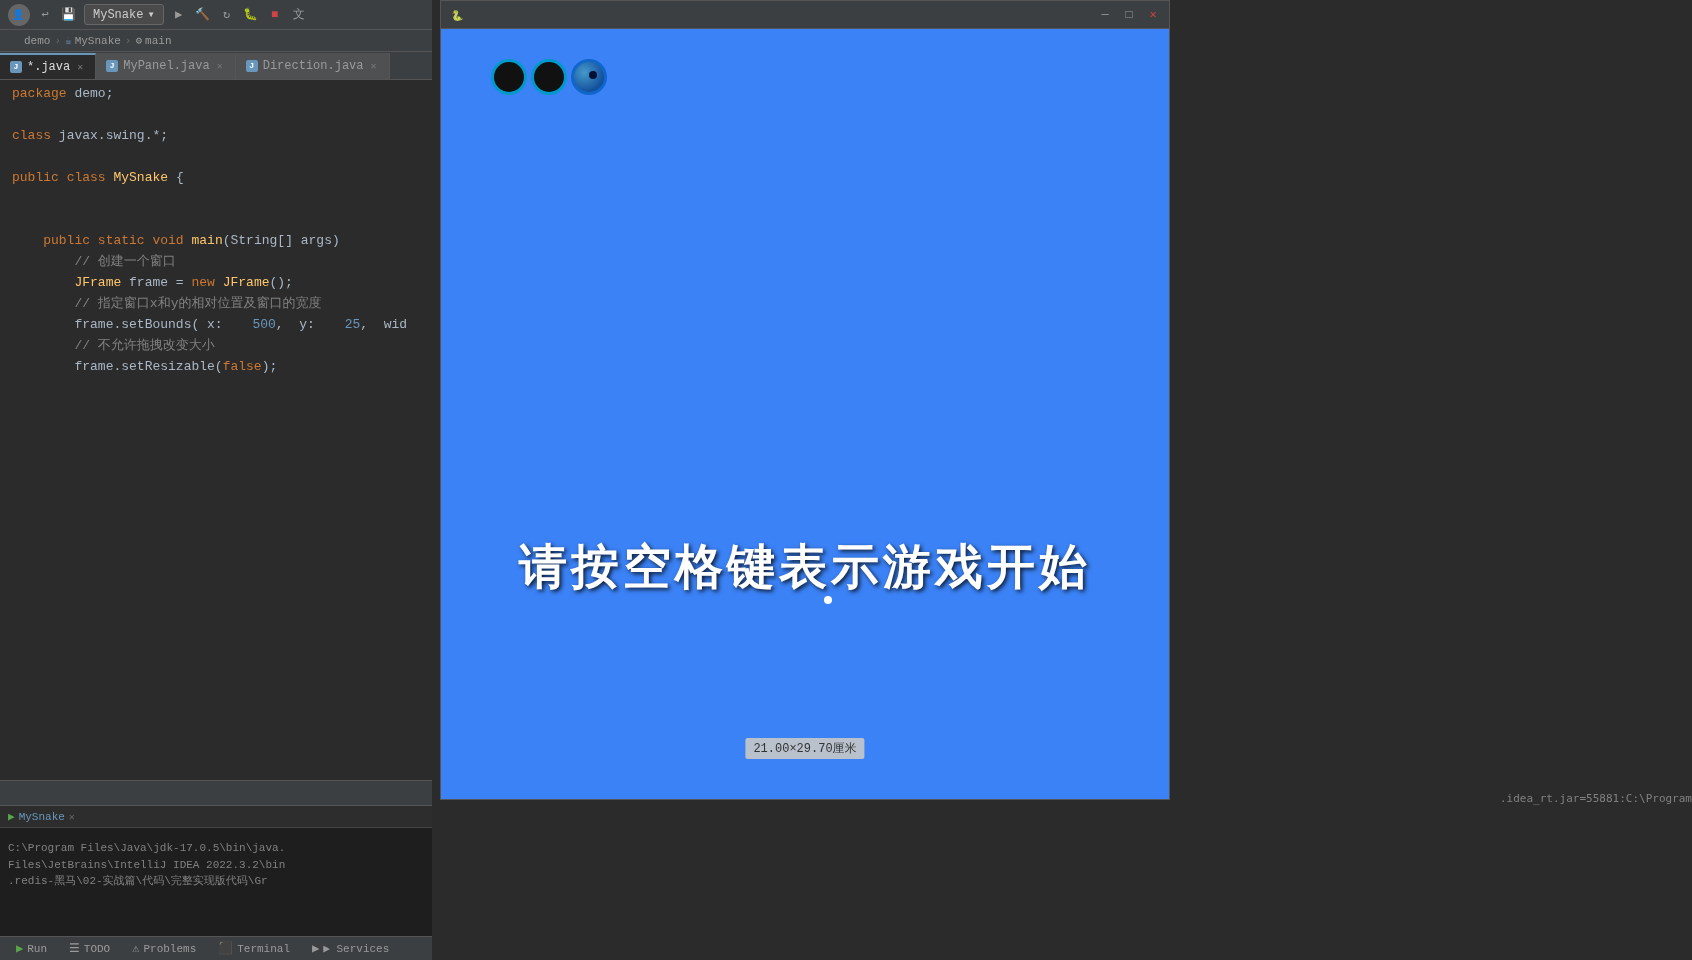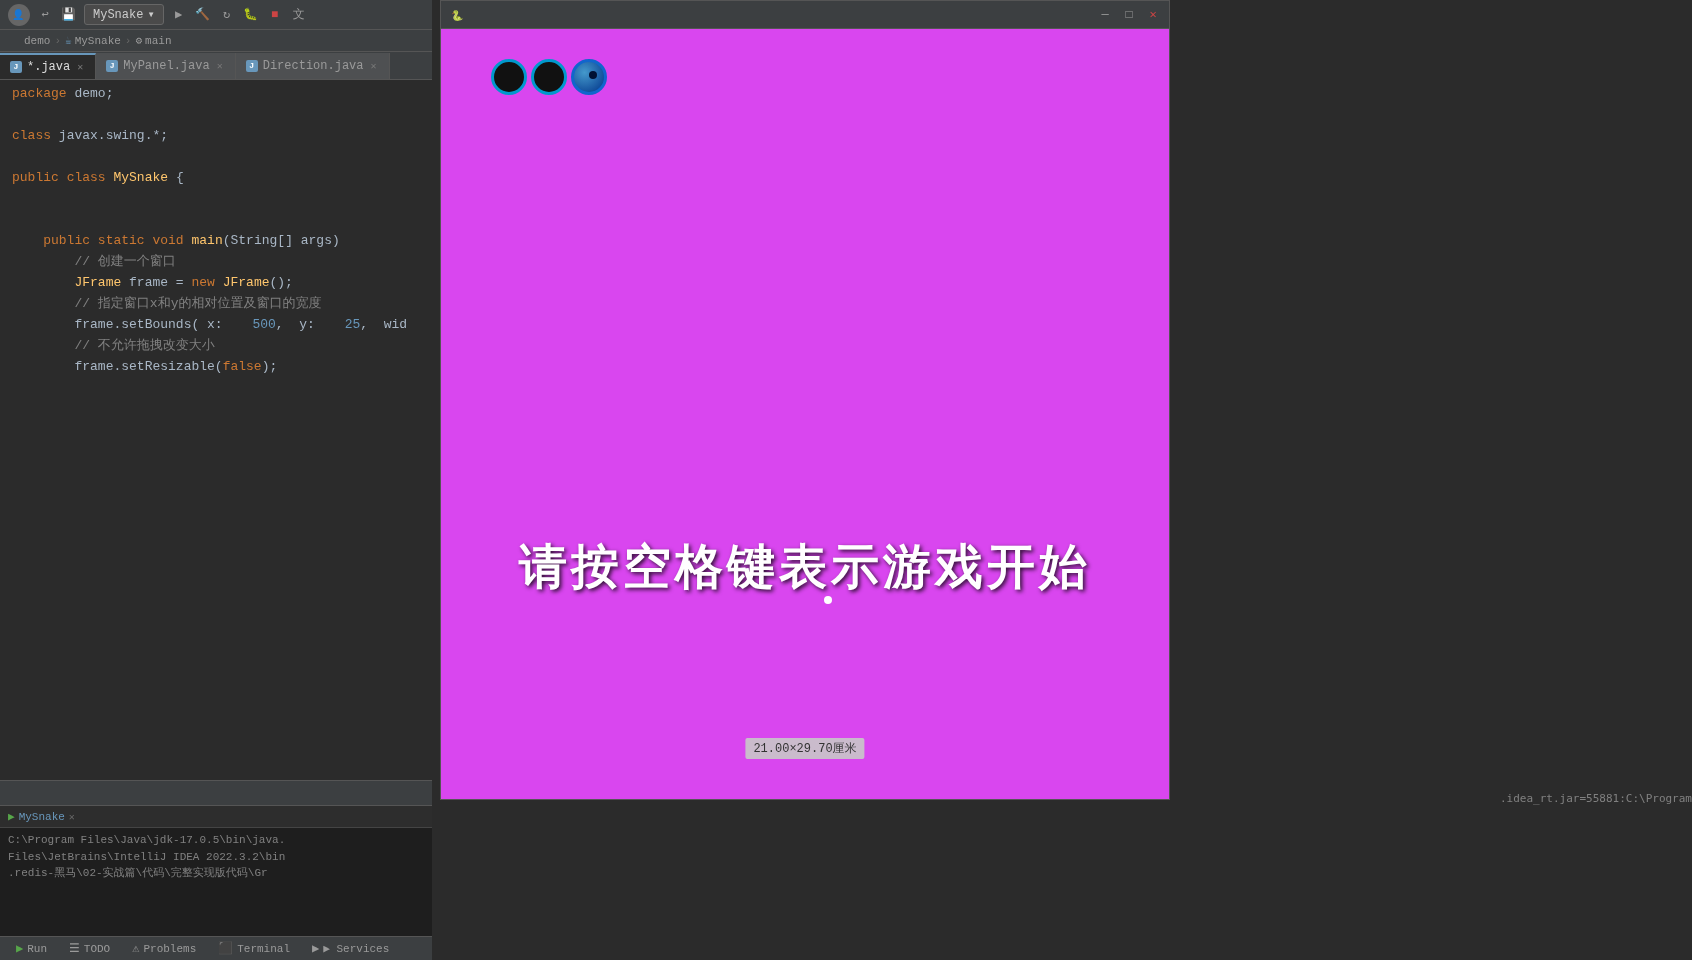--- a/index.html
+++ b/index.html
@@ -227,21 +227,21 @@
       gap: 4px;
     }
 
     .console-tab-close {
       font-size: 10px;
       color: #666;
     }
 
     .console-content {
       flex: 1;
-      padding: 4px 8px;
+      padding: 12px 8px;
       font-size: 11px;
       color: #808080;
       overflow: hidden;
     }
 
     .console-line {
       line-height: 1.5;
       white-space: nowrap;
       overflow: hidden;
       text-overflow: ellipsis;
@@ -319,21 +319,21 @@
       display: flex;
       align-items: center;
       justify-content: center;
       font-size: 12px;
       color: #9a9a9a;
       cursor: pointer;
     }
 
     .snake-game-area {
       flex: 1;
-      background: #d946ef;
+      background: #3b82f6;
       position: relative;
       display: flex;
       align-items: center;
       justify-content: center;
     }
 
     
     .snake-header {
       position: absolute;
       top: 30px;

